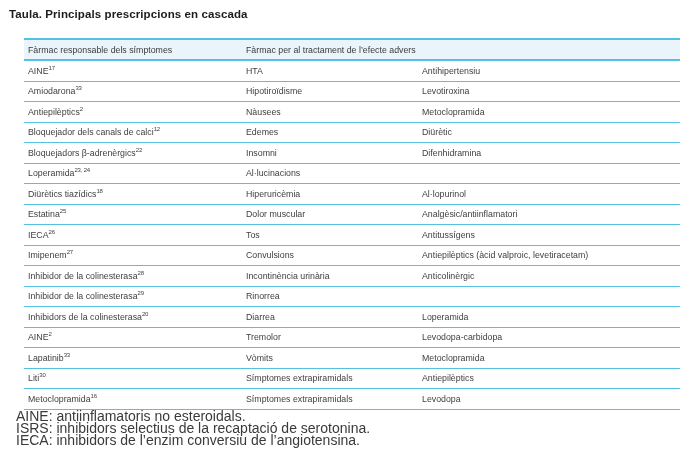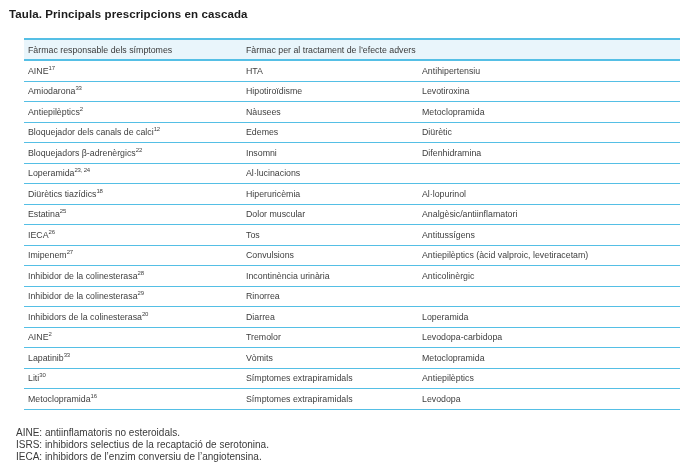--- a/index.html
+++ b/index.html
@@ -40,22 +40,22 @@
     height:19.5px;align-items:center;
   }
   .td{
     font-size:8.8px;color:var(--text);padding-left:4px;
     white-space:nowrap;overflow:hidden;
   }
   .td sup{
     font-size:6px;line-height:0;vertical-align:super;letter-spacing:-0.2px;
   }
   .footnotes{
-    position:absolute;left:16px;top:427px;
-    font-size:10px;color:#3a3a3a;line-height:12.2px;
+    position:absolute;left:16px;top:410px;
+    font-size:14px;color:#3a3a3a;line-height:12.2px;
   }
 </style>
 </head>
 <body>
 
 <div class="page-title">Taula. Principals prescripcions en cascada</div>
 
 <div class="cascade-table">
   <div class="thead">
     <div class="th">Fàrmac responsable dels símptomes</div>

